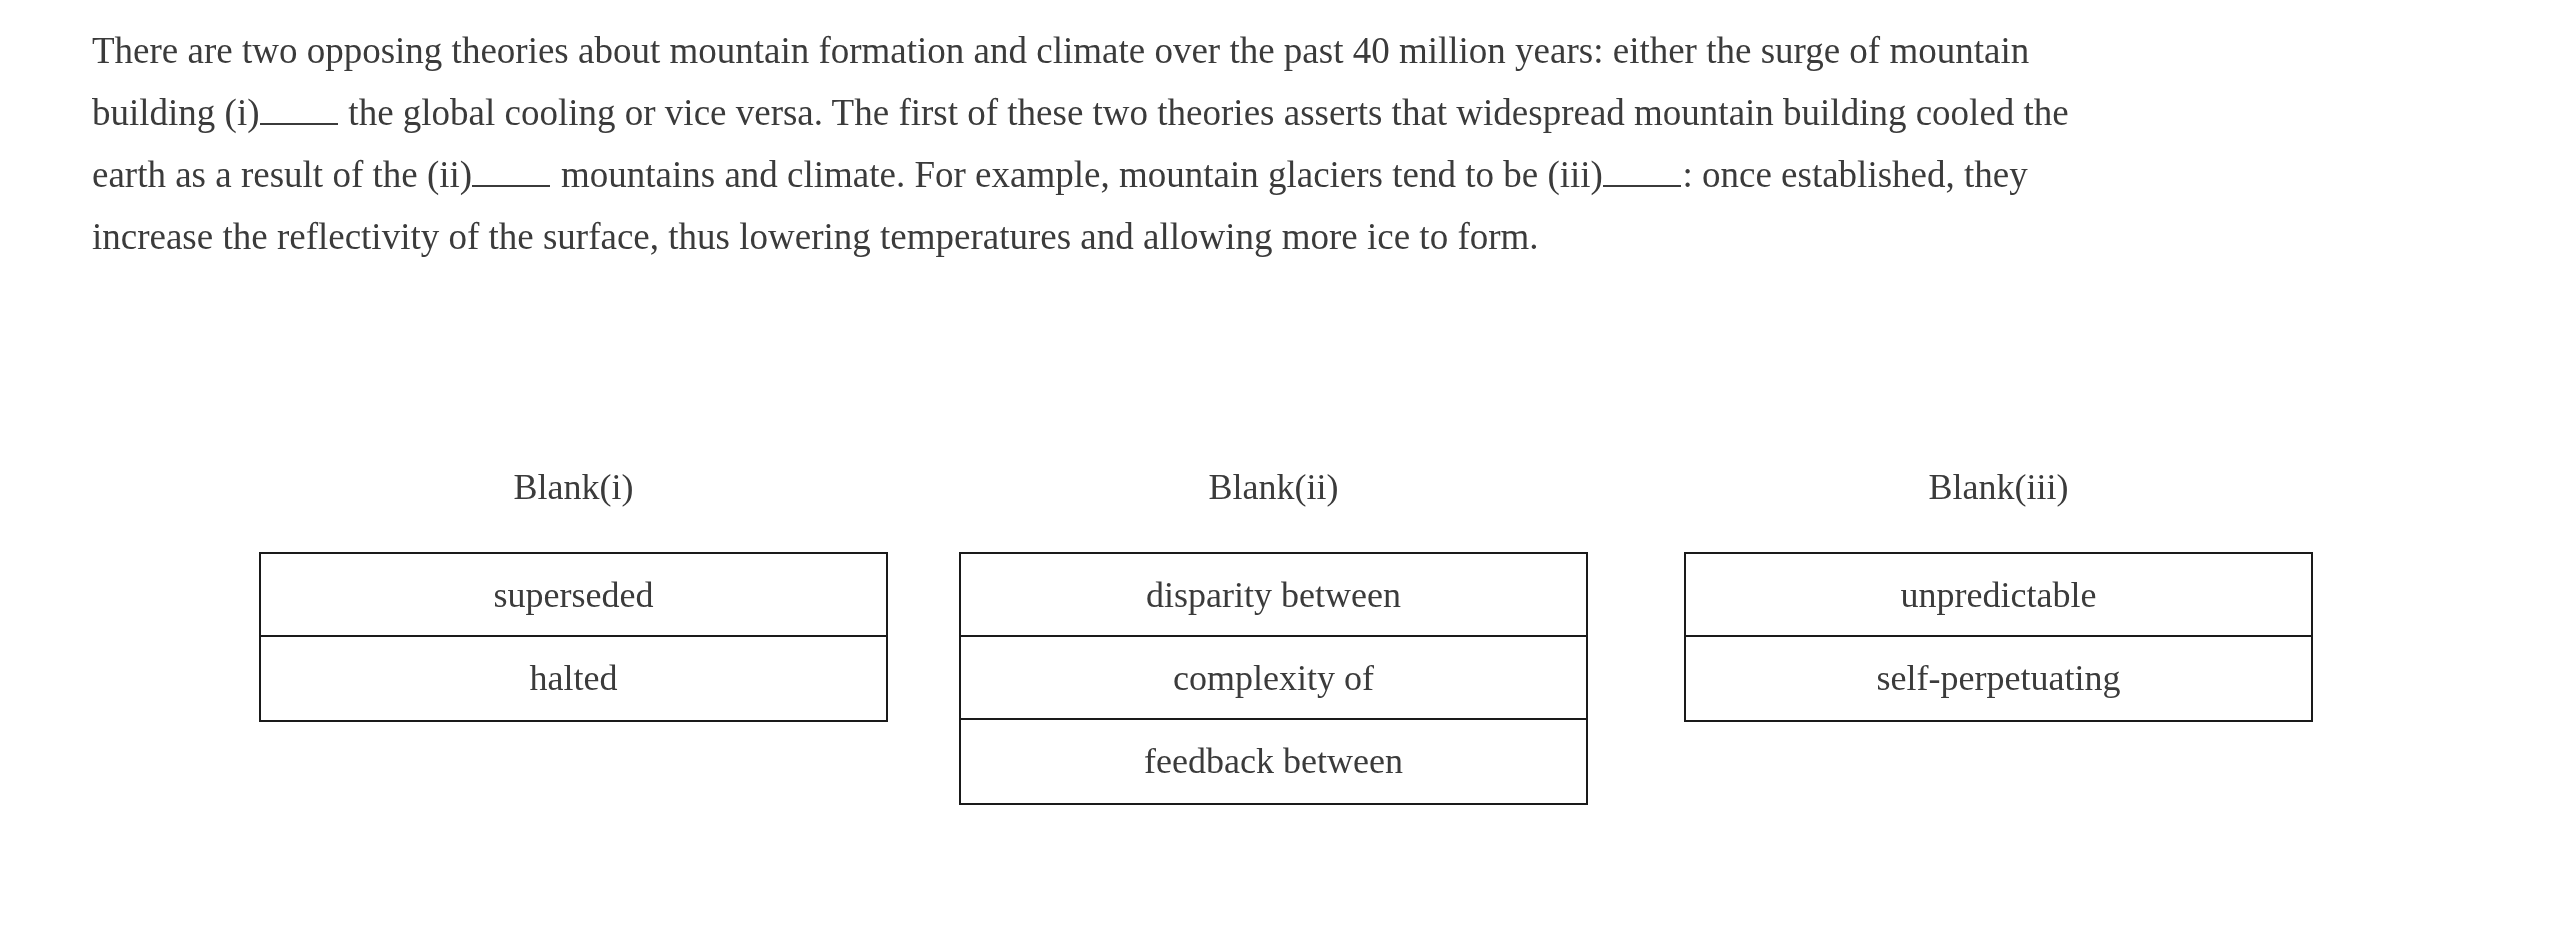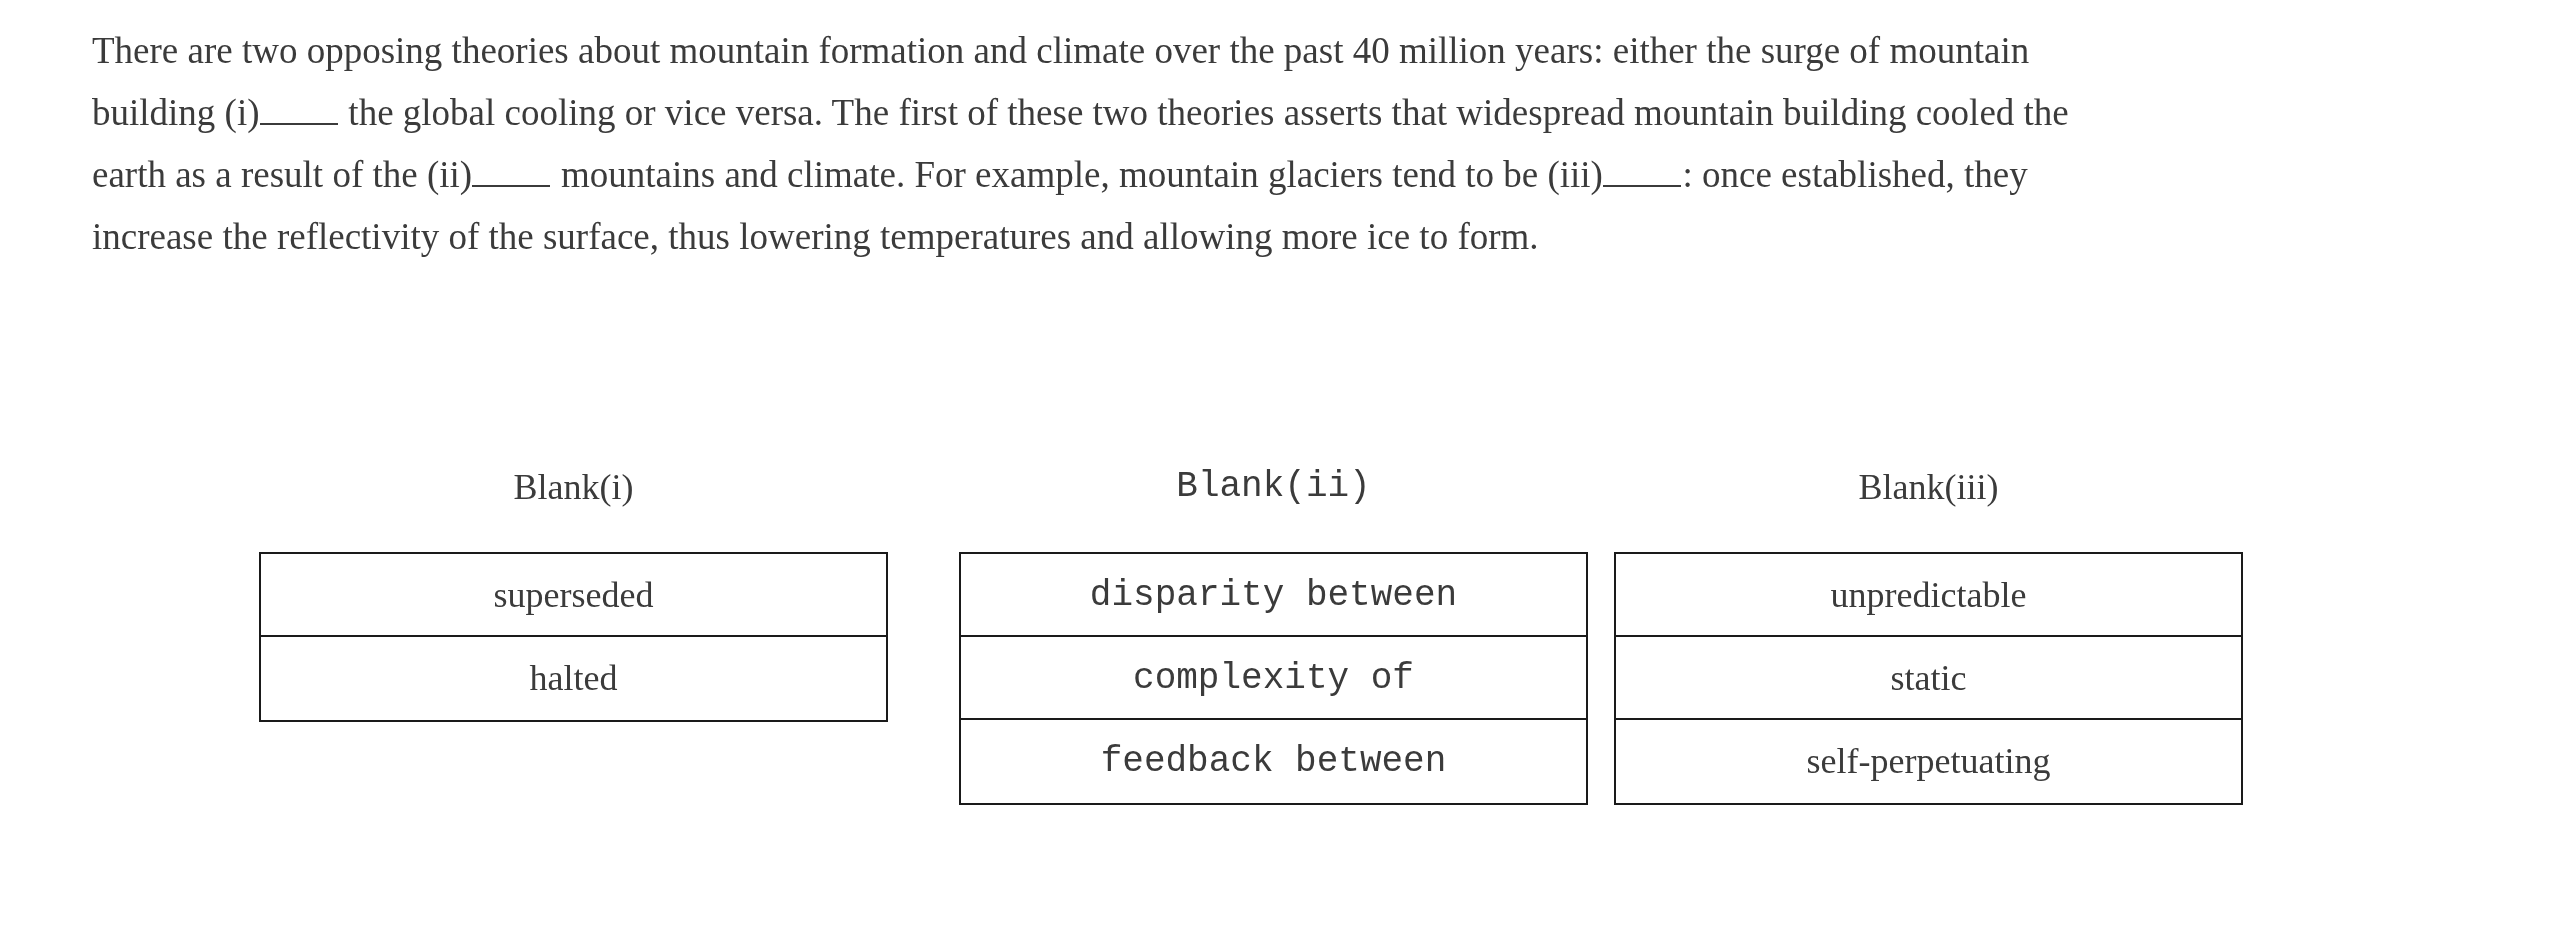--- a/index.html
+++ b/index.html
@@ -52,22 +52,22 @@
     left: 0;
     top: 466px;
     width: 2332px;
     height: 383px;
   }
   .col {
     position: absolute;
     top: 0;
   }
   .col-0 { left: 259px;  width: 629px; }
-  .col-1 { left: 959px; width: 629px; font-family: Liberation Mono, monospace; }
-  .col-2 { left: 1582px; width: 629px; padding-left: 32px; }
+  .col-1 { left: 959px; width: 629px; }
+  .col-2 { left: 1652px; width: 629px; padding-left: 32px; }
 
   .col-header {
     text-align: center;
     font-size: 36px;
     line-height: 42px;
     color: #3b3b3b;
     margin-bottom: 37px;
   }
 
   .options {
@@ -110,20 +110,19 @@
         <div class="options">
           <div class="option">disparity between</div>
           <div class="option">complexity of</div>
           <div class="option">feedback between</div>
         </div>
       </div>
       <div class="col col-2">
         <div class="col-header">Blank(iii)</div>
         <div class="options">
           <div class="option">unpredictable</div>
-          <div class="option">static</div>
           <div class="option">self-perpetuating</div>
         </div>
       </div>
     </div>
 
 </div>
 
 
 </body></html>

